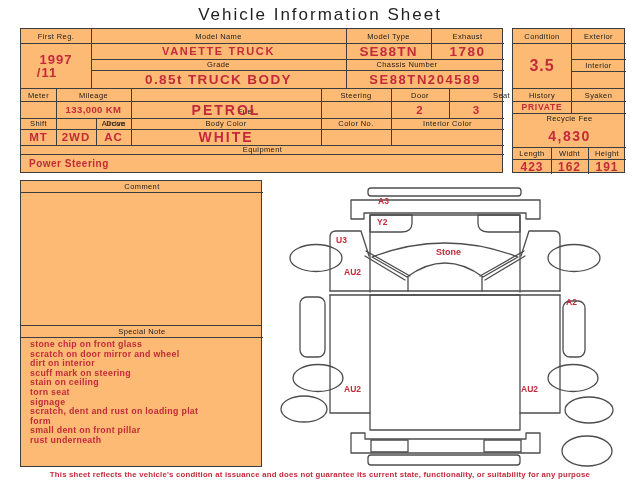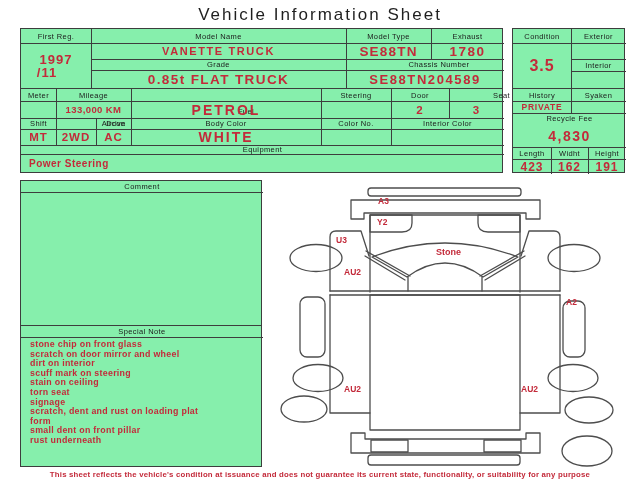--- a/index.html
+++ b/index.html
@@ -1,20 +1,20 @@
 <!DOCTYPE html>
 <html><head>
 <meta charset="utf-8">
 <style>
   html,body{margin:0;padding:0;}
   body{
     width:640px;height:480px;position:relative;background:#fff;
     font-family:"Liberation Sans",sans-serif;overflow:hidden;
   }
-  .box{position:absolute;border:1px solid #3d3d3d;background:#86efac;box-sizing:border-box;}
+  .box{position:absolute;border:1px solid #3d3d3d;background:#fdba74;box-sizing:border-box;}
   .hl{position:absolute;height:1px;background:#3d3d3d;}
   .vl{position:absolute;width:1px;background:#3d3d3d;}
   .lbl{
     position:absolute;font-size:7.5px;color:#1b1b1b;letter-spacing:.4px;
     display:flex;align-items:center;justify-content:center;white-space:nowrap;
   }
   .val{
     position:absolute;color:#c32a3a;font-weight:bold;letter-spacing:1px;
     display:flex;align-items:center;justify-content:center;white-space:nowrap;
   }
@@ -53,23 +53,23 @@
   <div class="lbl" style="left:70px;top:0;width:255px;height:14px;">Model Name</div>
   <div class="val" style="left:70px;top:14px;width:255px;height:16px;font-size:11px;letter-spacing:1.6px;">VANETTE TRUCK</div>
 
   <div class="lbl" style="left:325px;top:0;width:85px;height:14px;">Model Type</div>
   <div class="val" style="left:325px;top:14px;width:85px;height:16px;font-size:13.5px;letter-spacing:1.2px;">SE88TN</div>
 
   <div class="lbl" style="left:410px;top:0;width:73px;height:14px;">Exhaust</div>
   <div class="val" style="left:410px;top:14px;width:73px;height:16px;font-size:13.5px;letter-spacing:1.5px;">1780</div>
 
   <div class="lbl" style="left:70px;top:30px;width:255px;height:11px;">Grade</div>
-  <div class="val" style="left:70px;top:41px;width:255px;height:19px;font-size:13.5px;letter-spacing:1.4px;">0.85t FLAT TRUCK</div>
-
-  <div class="lbl" style="left:339px;top:30px;width:158px;height:11px;">Chassis Number</div>
+  <div class="val" style="left:70px;top:41px;width:255px;height:19px;font-size:13.5px;letter-spacing:1.4px;">0.85t TRUCK BODY</div>
+
+  <div class="lbl" style="left:307px;top:30px;width:158px;height:11px;">Chassis Number</div>
   <div class="val" style="left:325px;top:41px;width:158px;height:19px;font-size:13px;letter-spacing:1.6px;">SE88TN204589</div>
 </div>
 
 <div class="box" style="left:512px;top:28px;width:113px;height:61px;">
   <div class="vl" style="left:58px;top:0;height:61px;"></div>
   <div class="hl" style="left:0;top:14px;width:113px;"></div>
   <div class="hl" style="left:58px;top:30px;width:55px;"></div>
   <div class="hl" style="left:58px;top:42px;width:55px;"></div>
 
   <div class="lbl" style="left:0;top:0;width:58px;height:14px;">Condition</div>

